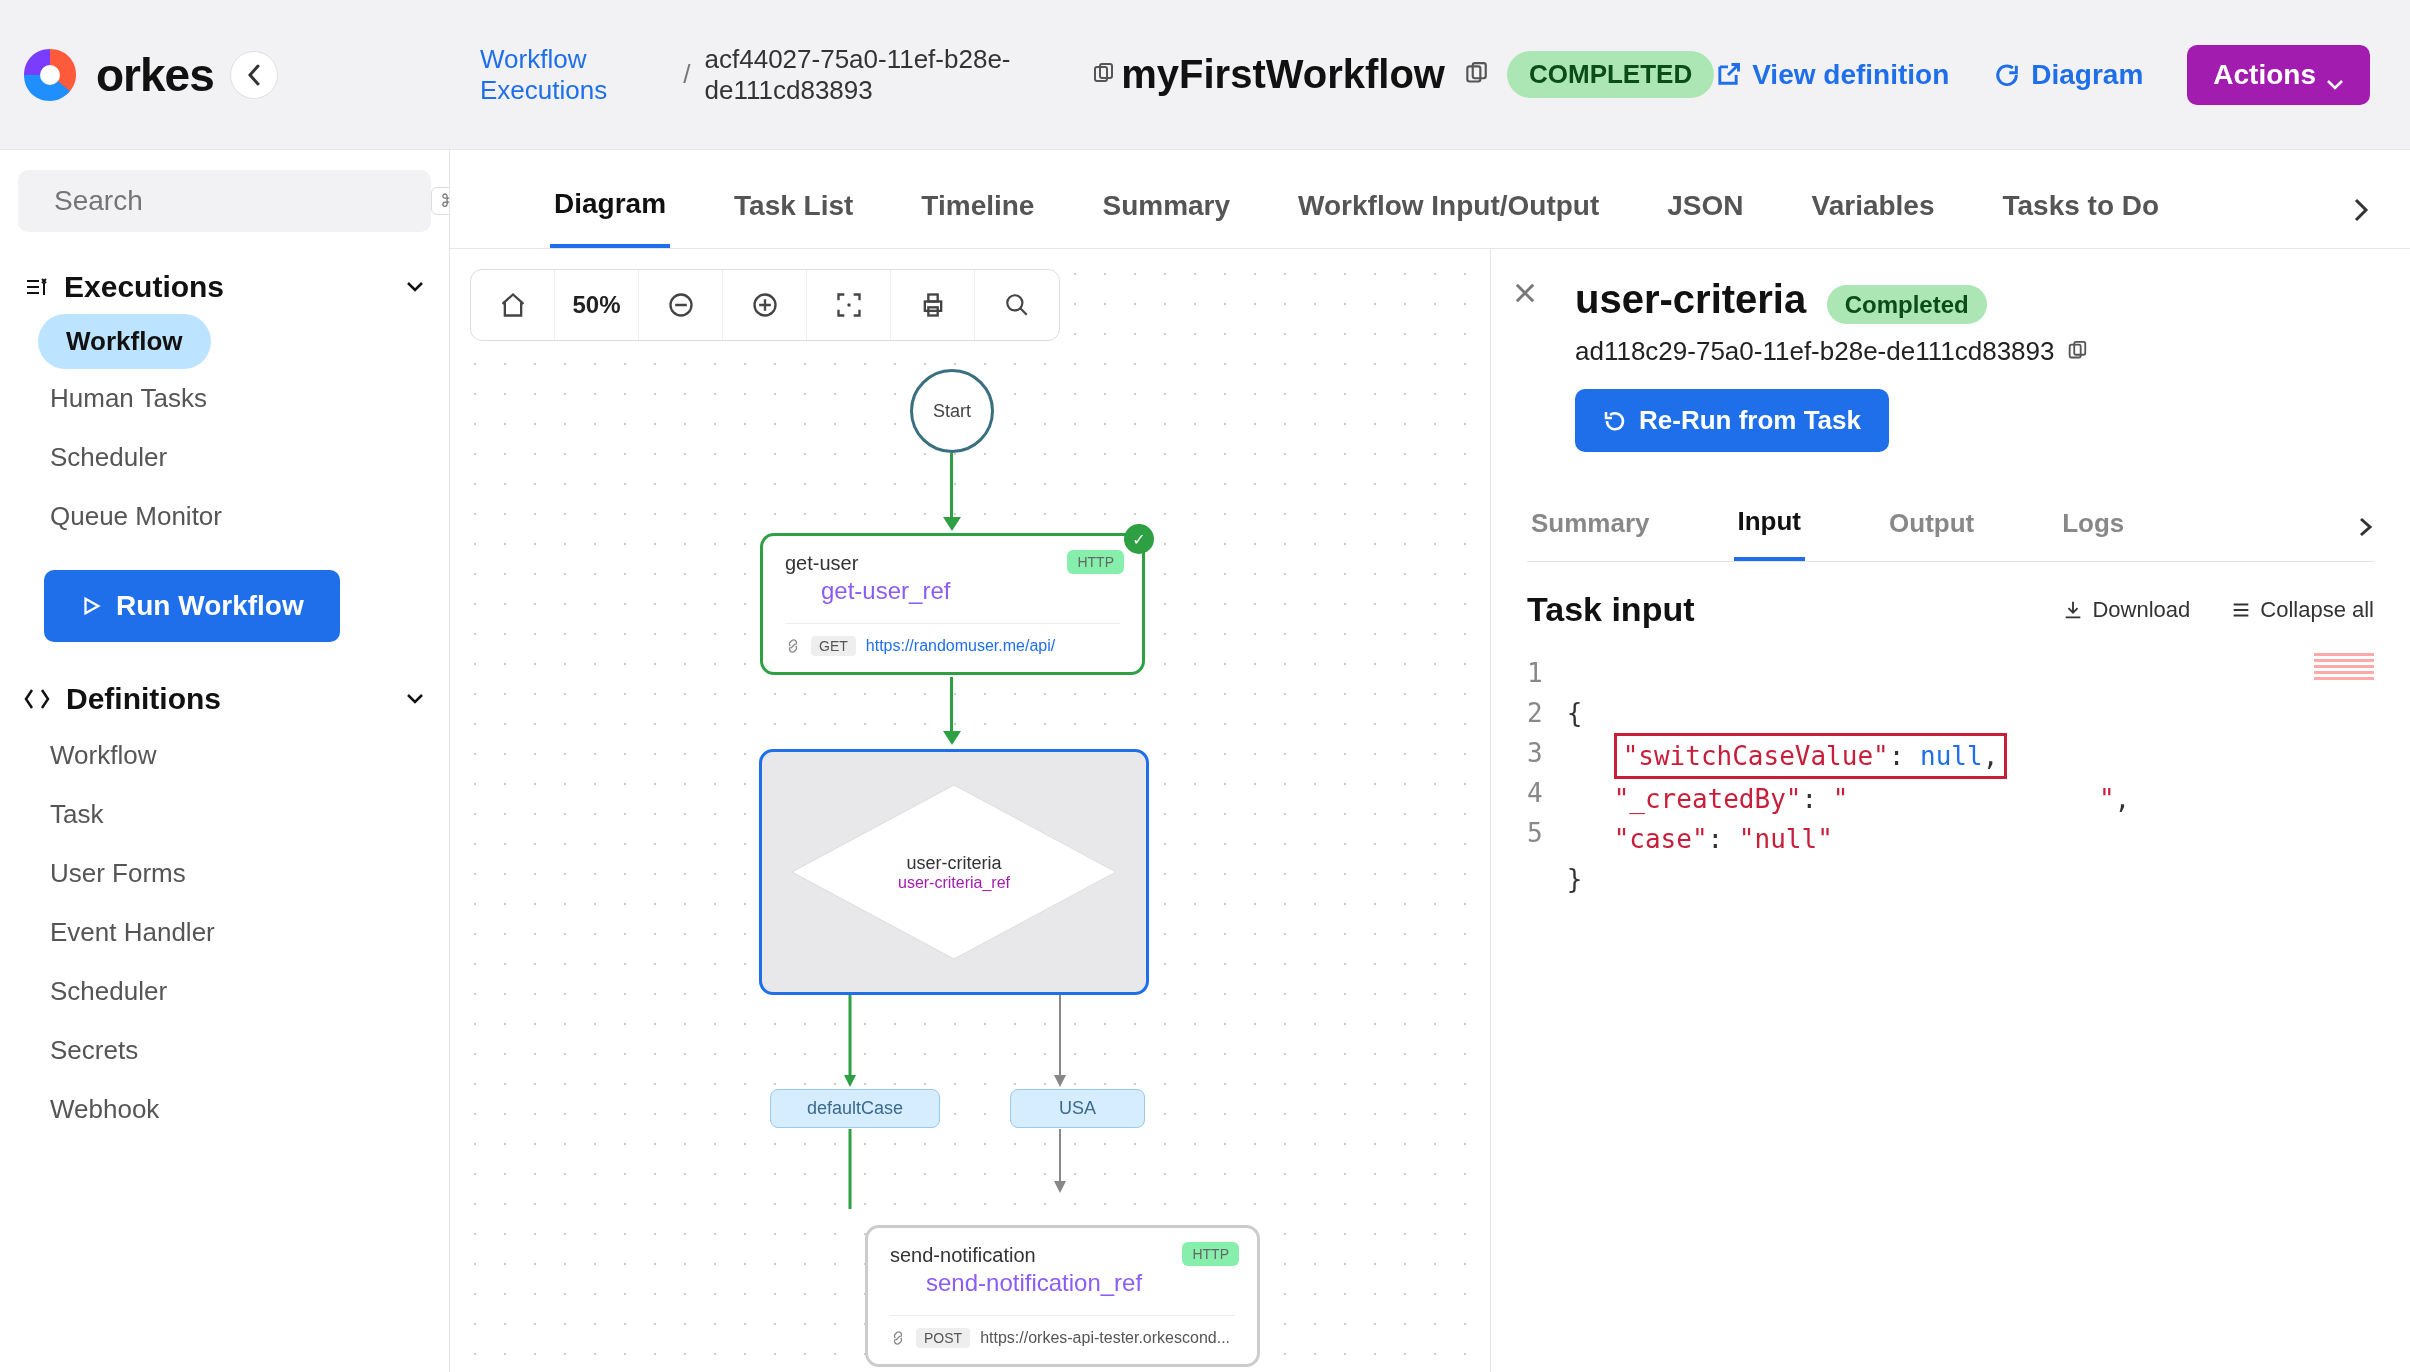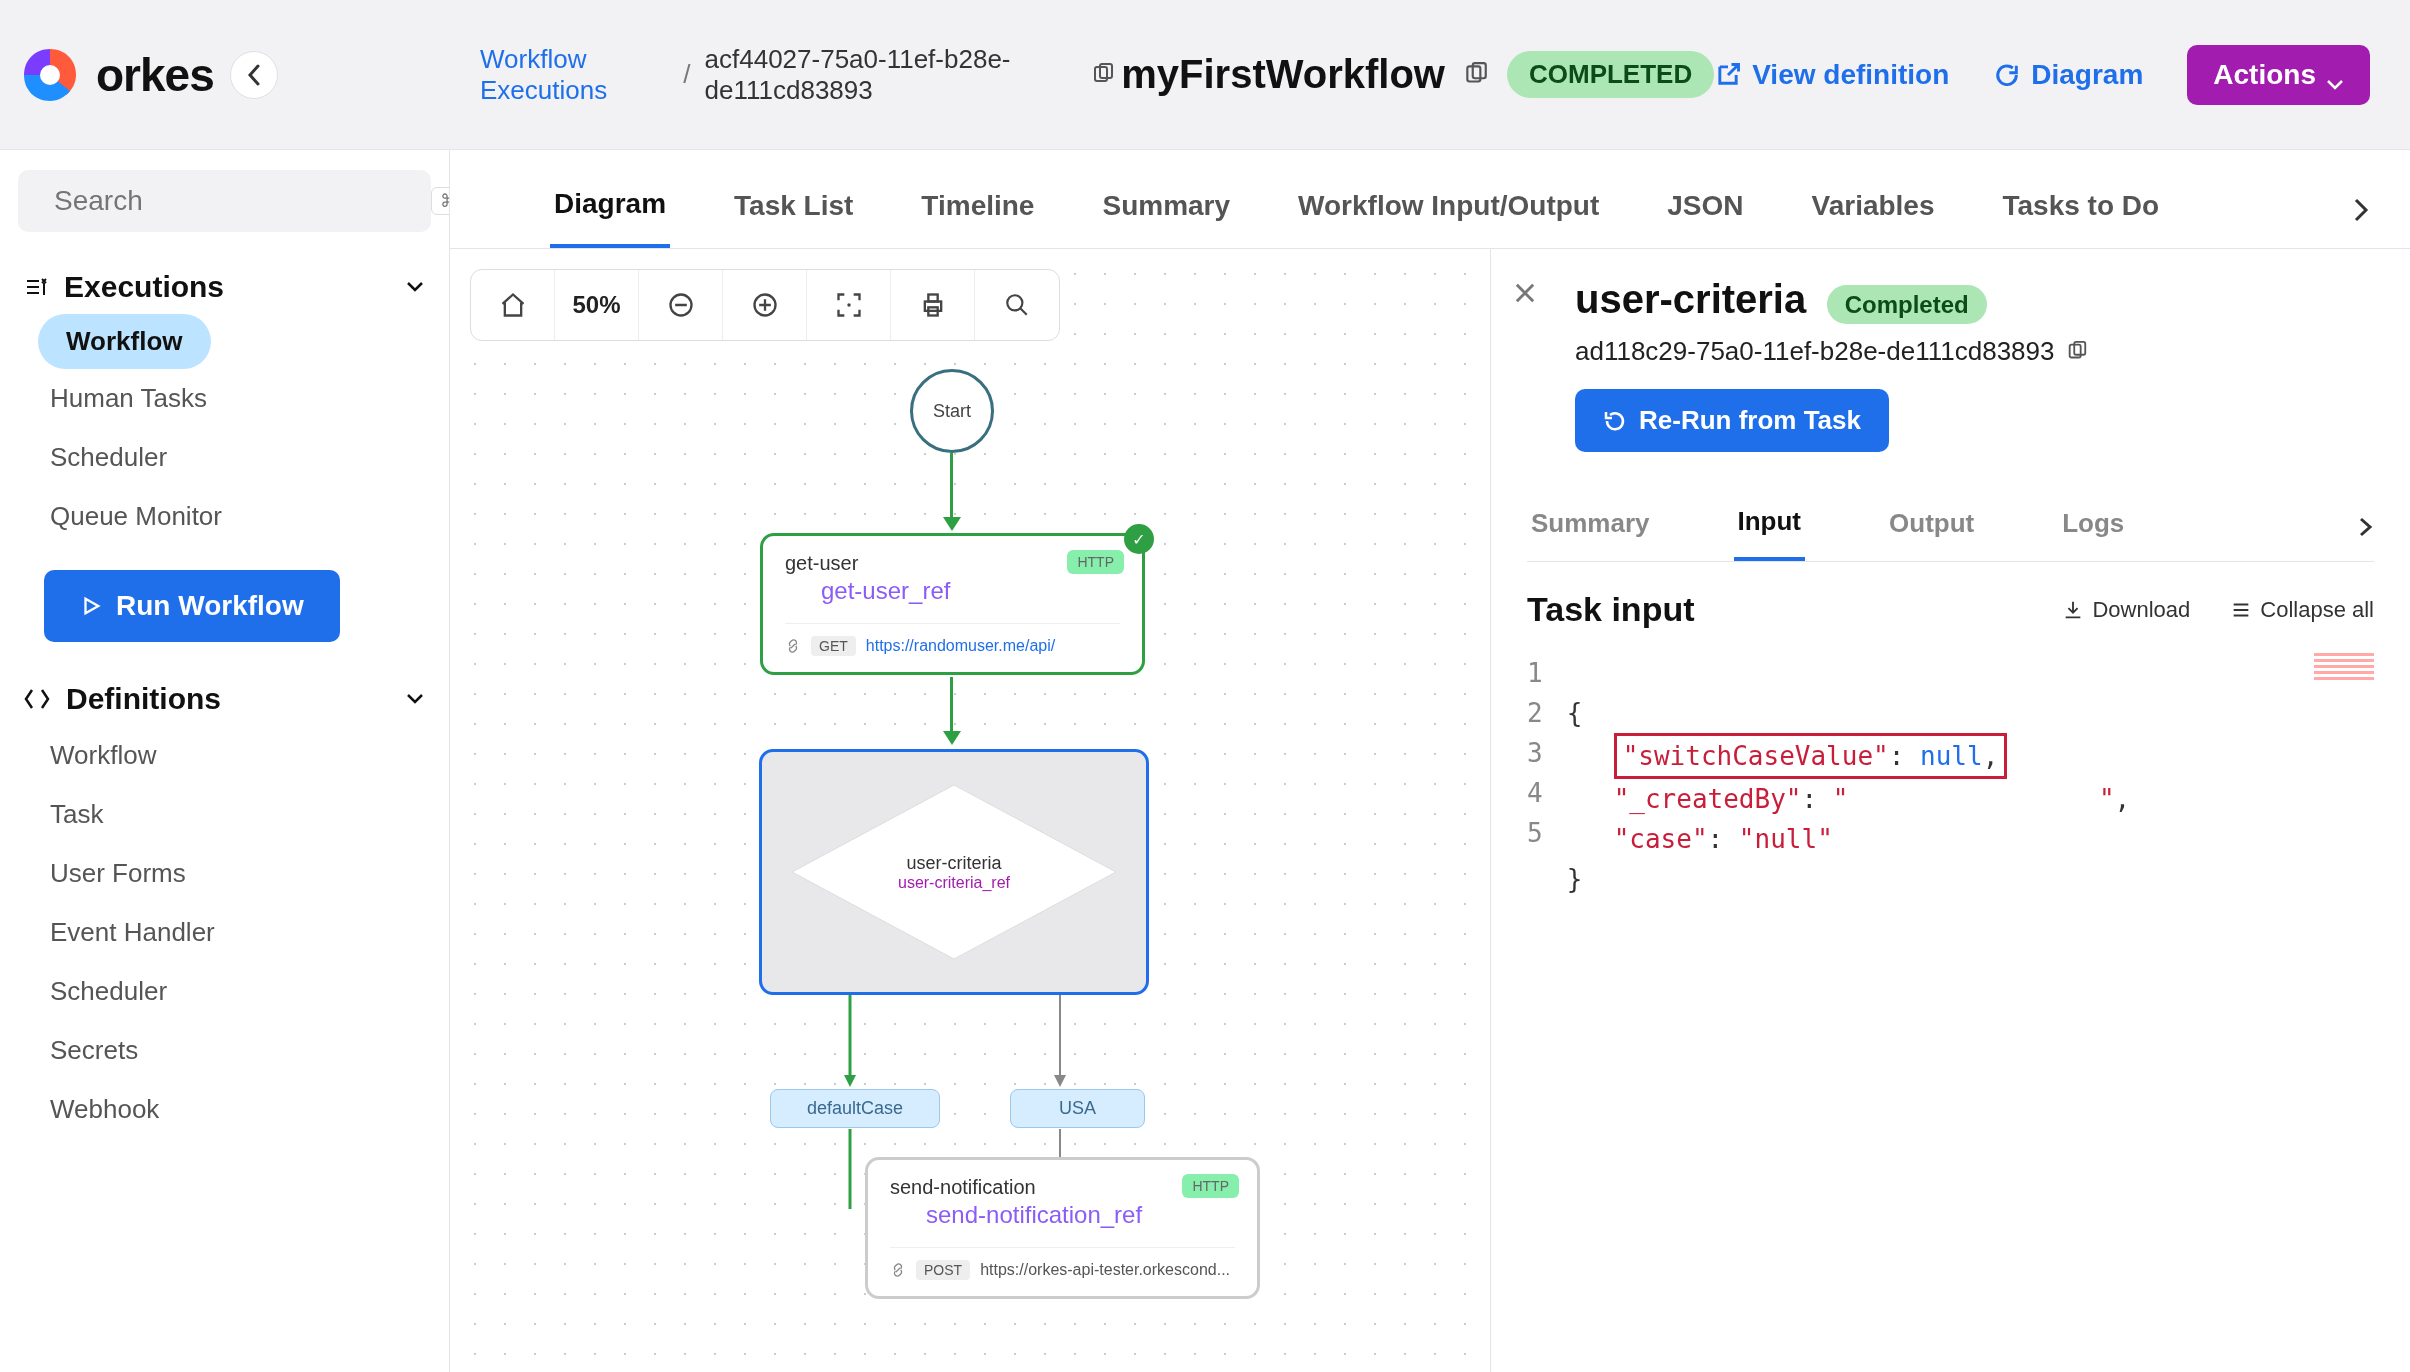--- a/index.html
+++ b/index.html
@@ -317,21 +317,21 @@
 
           <div class="case-pill" style="left:320px;top:740px;">defaultCase</div>
           <div class="case-pill" style="left:560px;top:740px;padding-left:48px;padding-right:48px;">USA</div>
 
           <svg style="position:absolute;left:300px;top:780px;width:410px;height:90px;overflow:visible;">
             <path d="M100 0 v80" stroke="#2ea043" stroke-width="3" fill="none"></path>
             <path d="M310 0 v52" stroke="#888" stroke-width="2" fill="none"></path>
             <polygon points="304,52 316,52 310,64" fill="#888"></polygon>
           </svg>
 
-          <div class="node-rect gray" style="left:415px;top:808px;width:395px;">
+          <div class="node-rect gray" style="left:415px;top:876px;width:395px;">
             <div class="ti">send-notification</div>
             <div class="tr">send-notification_ref</div>
             <div class="pill">HTTP</div>
             <div class="url-row">
               <svg width="16" height="16" viewBox="0 0 24 24">
                   <path d="M9 15 l6 -6 M8 12 a4 4 0 0 1 0 -6 l2 -2 a4 4 0 0 1 6 6 M16 12 a4 4 0 0 1 0 6 l-2 2 a4 4 0 0 1 -6 -6" stroke="#888" stroke-width="2" fill="none"></path>
                 </svg>
               <span class="method">POST</span>
               <span class="url" style="color:#555">https://orkes-api-tester.orkescond...</span>
             </div>

